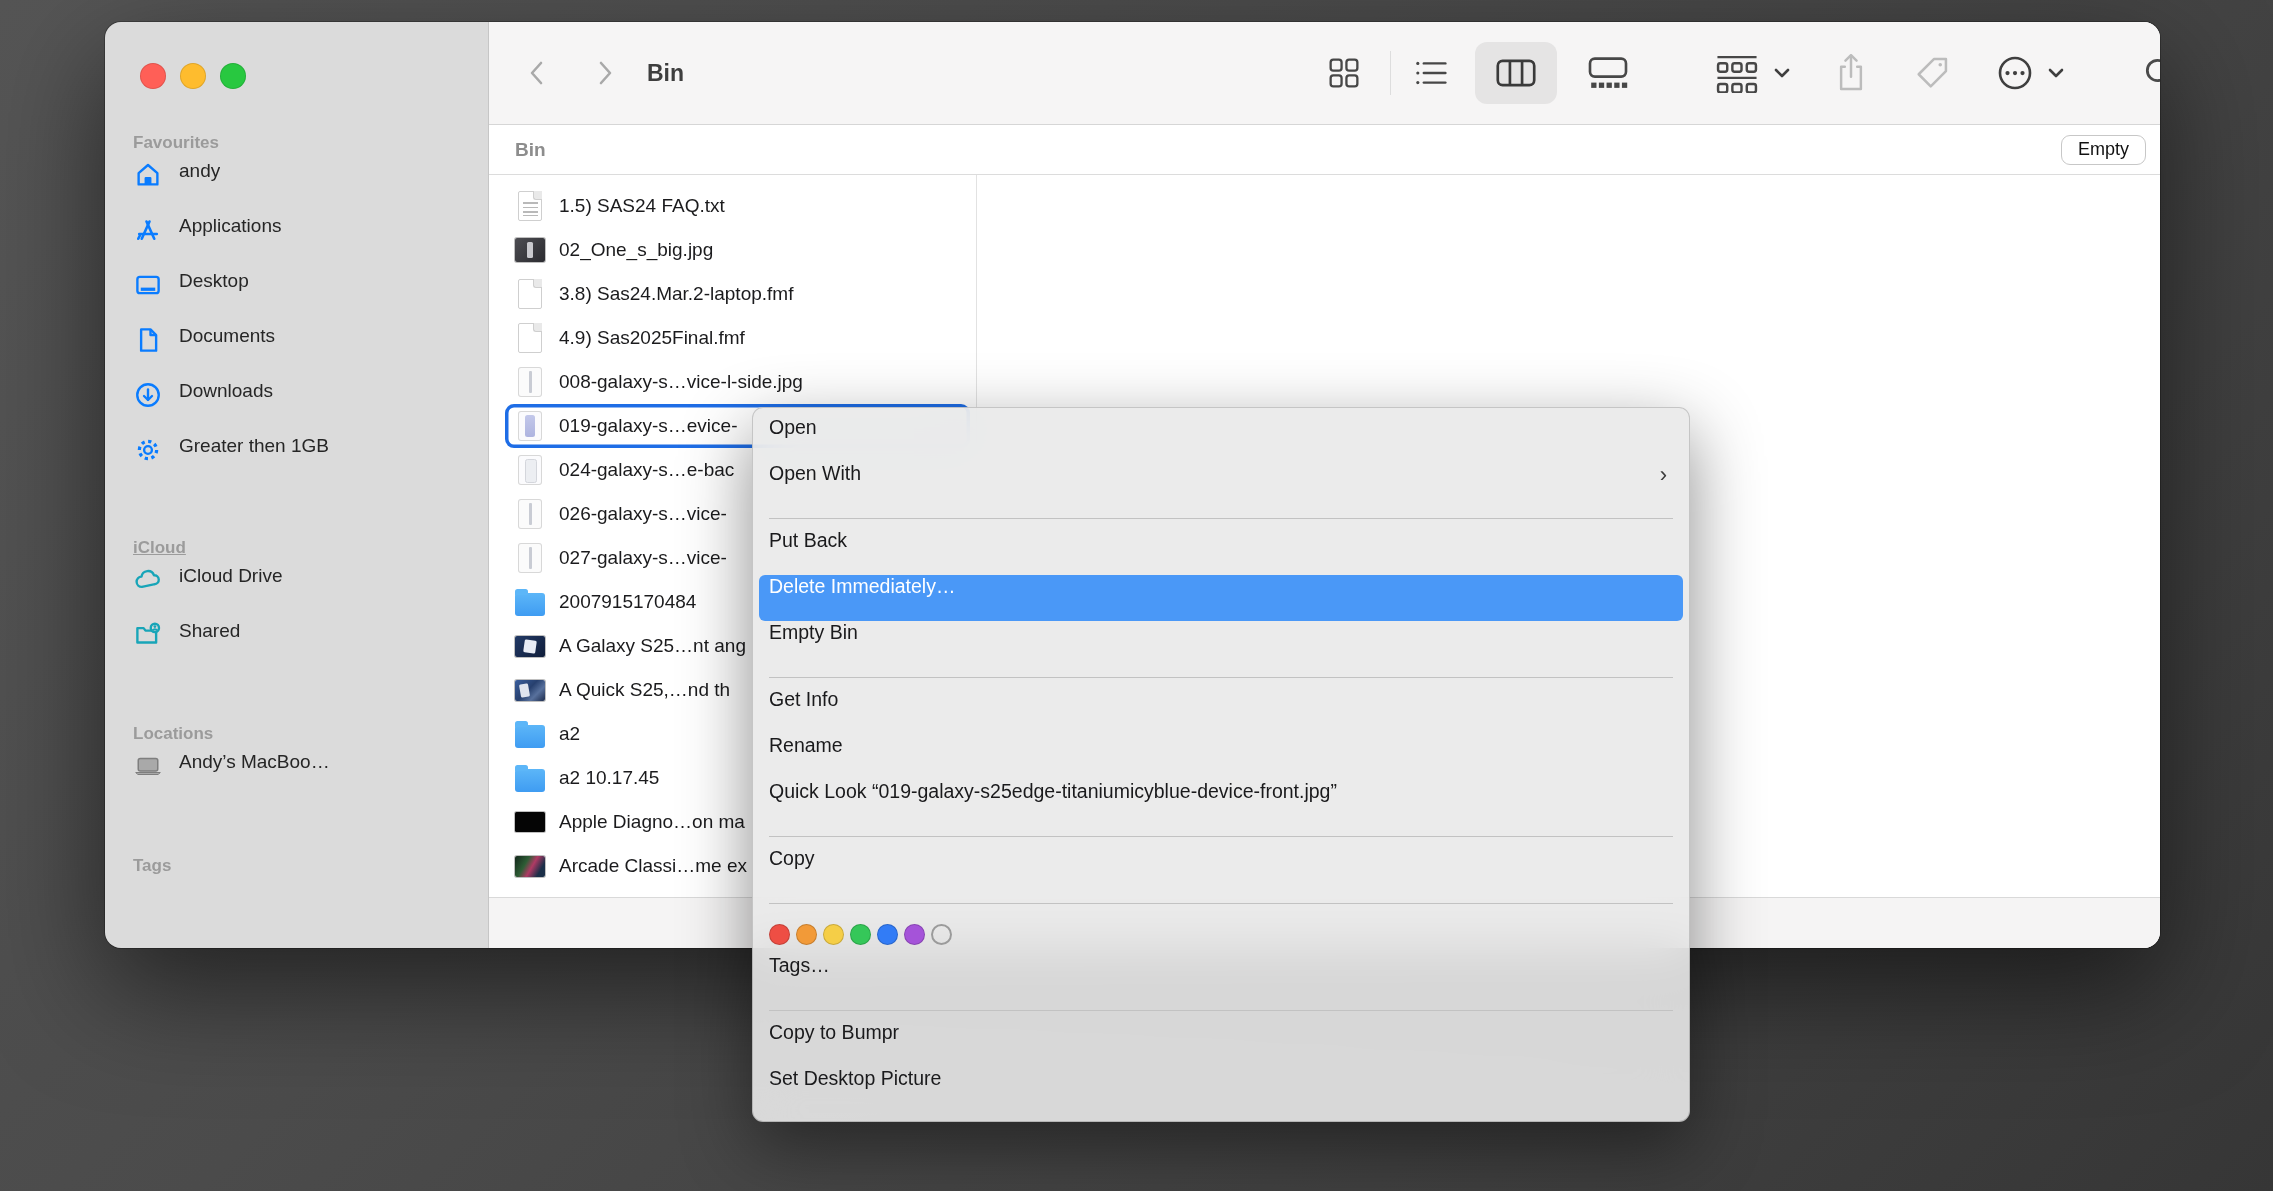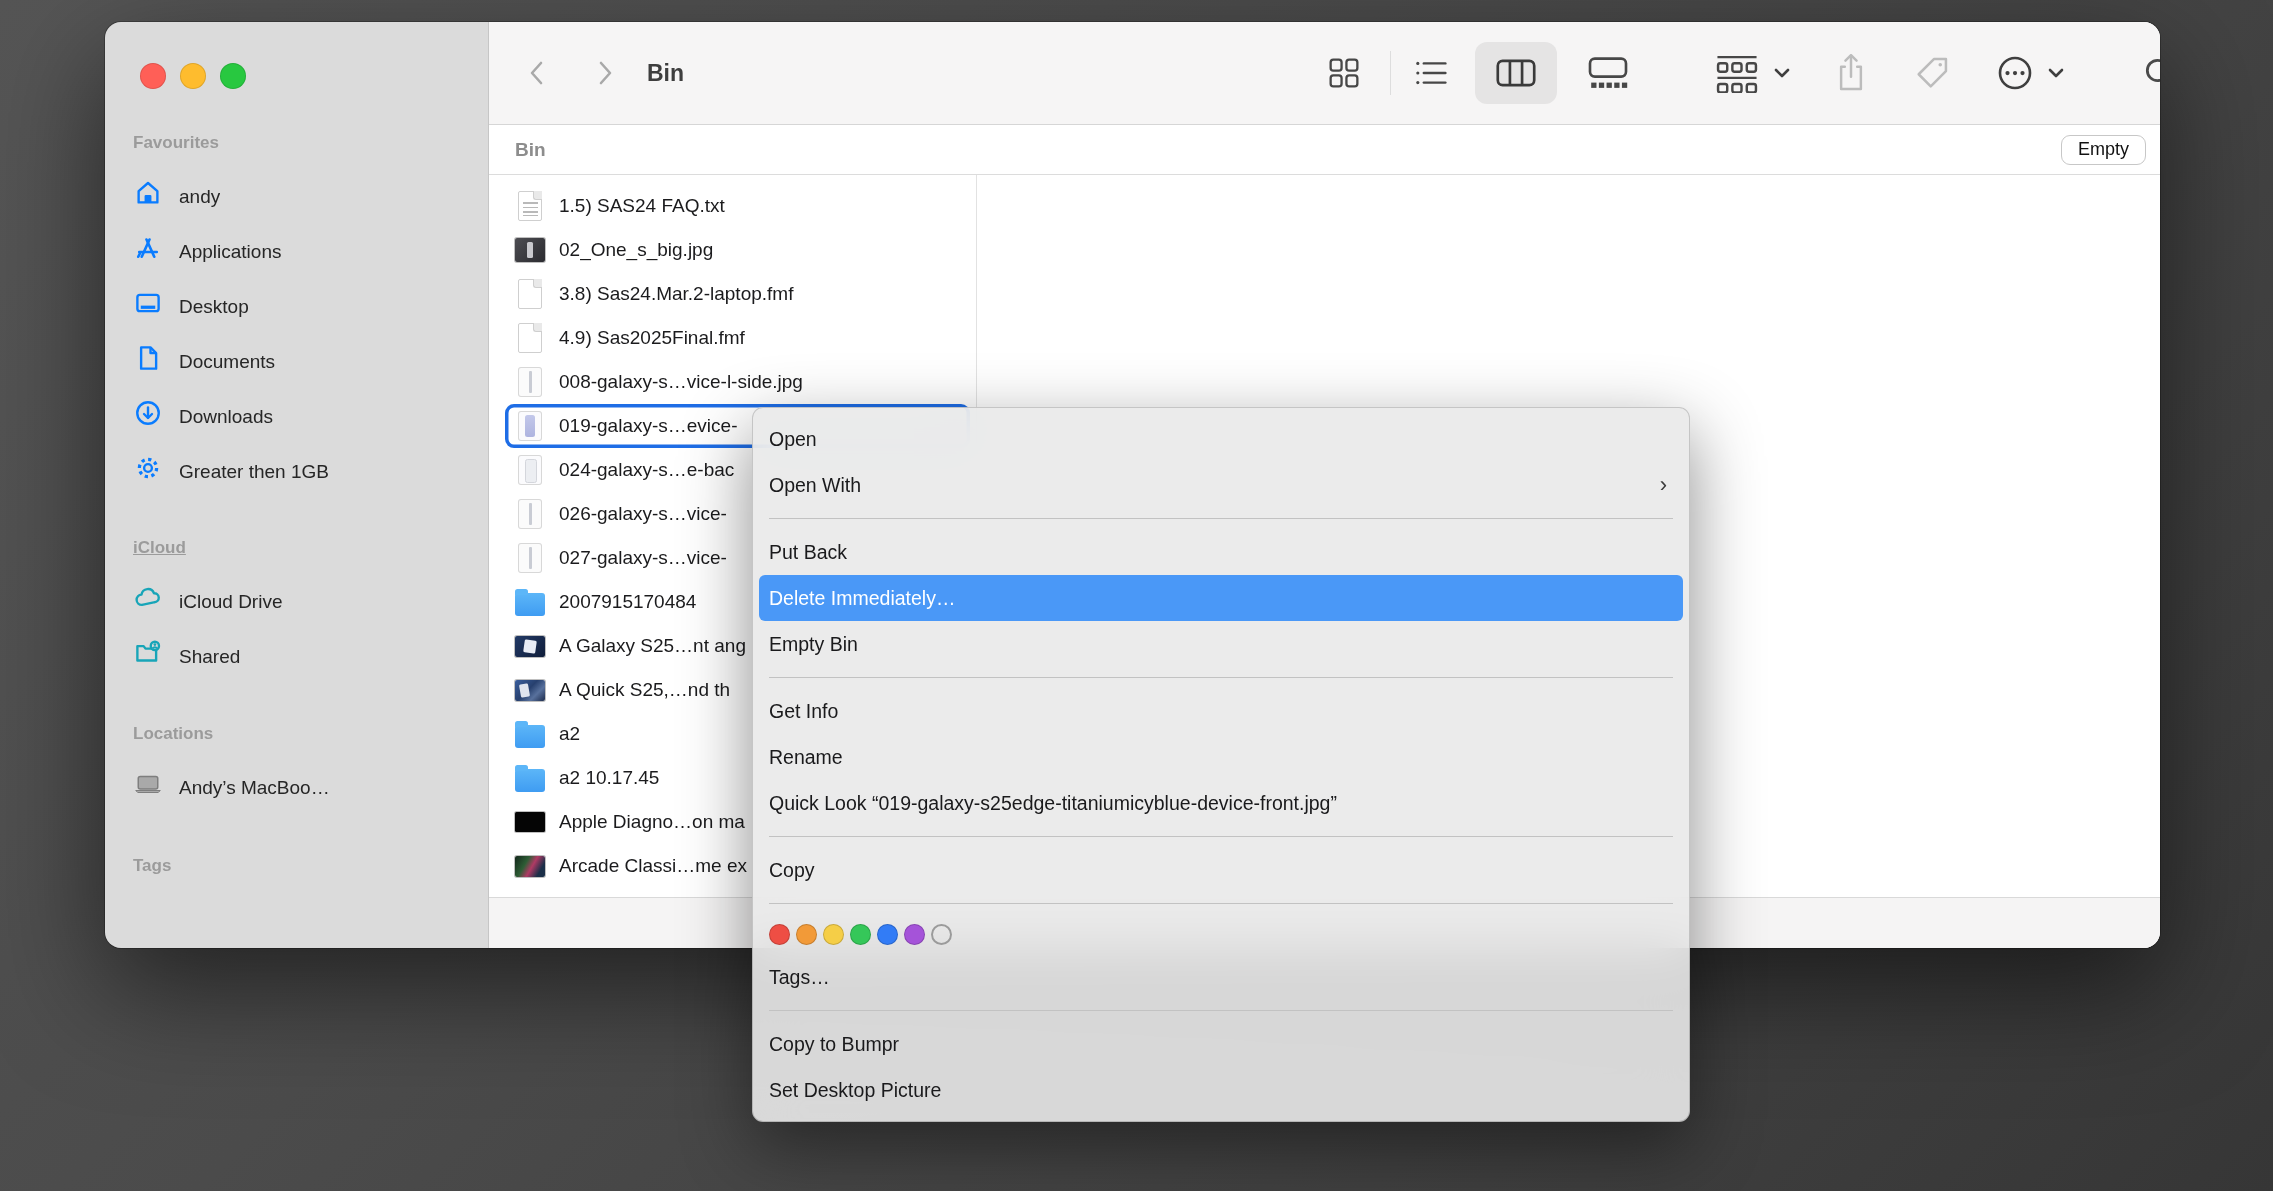--- a/index.html
+++ b/index.html
@@ -32,21 +32,21 @@
 
   .side-section-label {
     color:#9b9b9b; font-weight:700; font-size:17px; padding:0 0 0 18px;
   }
   .lbl-favourites { margin-top:44px; }
   .lbl-icloud     { margin-top:55px;text-decoration:underline; }
   .lbl-locations  { margin-top:56px; }
   .lbl-tags       { margin-top:57px; }
   .side-items { margin-top:6px; }
   .side-item {
-    display:flex; align-items:flex-end; gap:16px;
+    display:flex; align-items:flex-start; gap:16px;
     height:48px; margin:7px 2px; padding-left:16px; border-radius:8px;
   }
   .side-item .icon { width:30px; height:30px; flex:none; display:flex; align-items:center; justify-content:center; }
   .side-item .icon svg { width:30px; height:30px; }
   .side-label { font-size:19px; color:#262626; white-space:nowrap; overflow:hidden; }
 
   
   .main { flex:1; display:flex; flex-direction:column; background:#ffffff; min-width:0; }
 
   .toolbar {
@@ -121,21 +121,21 @@
   
   .context-menu {
     position:absolute; left:752px; top:407px; width:938px;
     background:rgba(233,233,233,0.9);
     -webkit-backdrop-filter:blur(24px); backdrop-filter:blur(24px);
     border:1px solid rgba(0,0,0,.16); border-radius:11px;
     box-shadow:0 24px 70px rgba(0,0,0,.45);
     padding:8px 0; z-index:10;
   }
   .menu-item {
-    display:flex; align-items:center; height:46px;
+    display:flex; height:46px;
     margin:0 6px; padding:0 10px; border-radius:6px;
     font-size:19.5px; color:#1a1a1c; white-space:nowrap;
   }
   .menu-item .mi-label { flex:1; overflow:hidden; }
   .menu-item.highlighted { background:#4a98f7; color:#ffffff; }
   .menu-sep { height:1px; background:#c2c2c2; margin:10px 16px; }
   .submenu-arrow { flex:none; color:#3c3c3c; font-size:22px; padding-right:6px; }
   .tag-row { display:flex; align-items:center; gap:6px; height:40px; margin:0 6px; padding:0 10px; }
   .tag-dot { width:21px; height:21px; border-radius:50%; box-shadow:inset 0 0 0 1px rgba(0,0,0,.18); }
   .tag-none { background:transparent; box-shadow:inset 0 0 0 2px #9b9b9b; }

